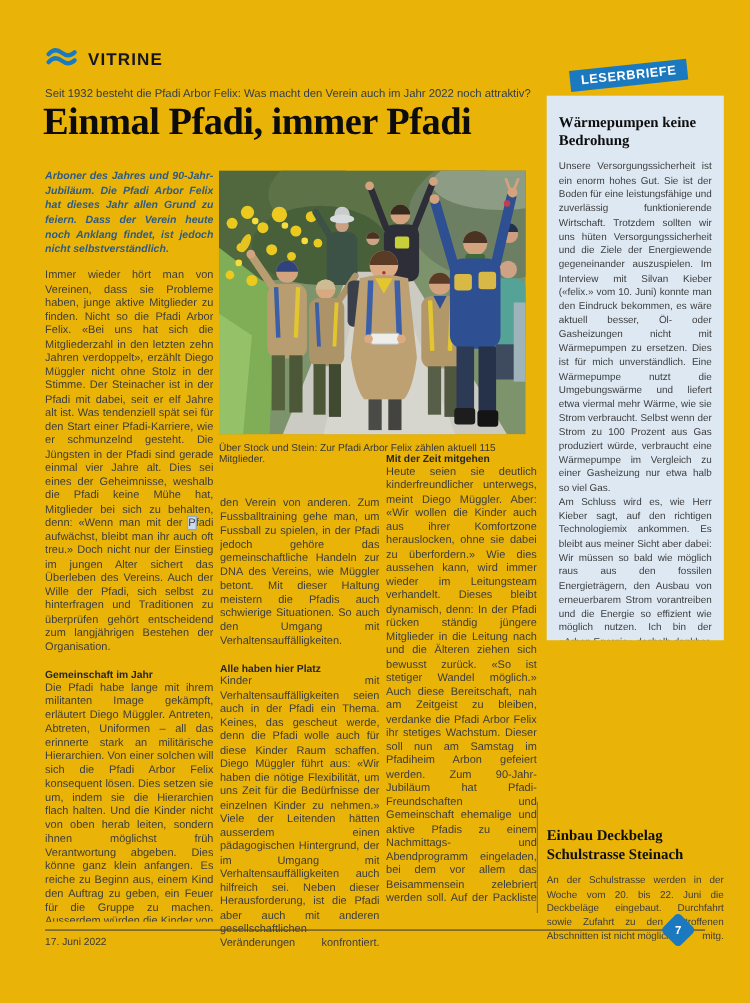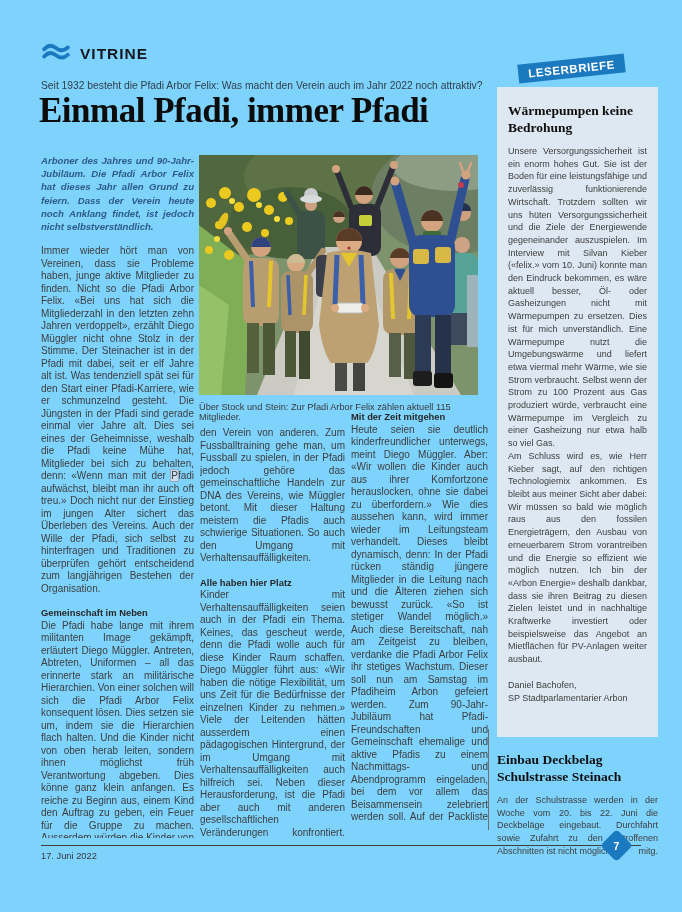--- a/index.html
+++ b/index.html
@@ -1,43 +1,43 @@
 <!DOCTYPE html>
 <html lang="de"><head>
 <meta charset="utf-8">
 <style>
   * { margin:0; padding:0; box-sizing:border-box; }
   html,body { background:#e8e8e8; }
   .page {
     position:relative; width:682px; height:912px; margin:0 auto;
-    background:#7dd3fc; overflow:hidden;
+    background:#eab308; overflow:hidden;
     font-family:"Liberation Sans", sans-serif; color:#3d3d3d;
   }
   
   .brand-row { position:absolute; left:41px; top:42px; display:flex; align-items:center; gap:9px; }
   .brand-name { font-size:15.5px; font-weight:bold; letter-spacing:1px; color:#15161f; }
   
   .kicker { position:absolute; left:41px; top:80px; width:600px; font-size:10.3px; color:#313d49; white-space:nowrap; }
   .headline { position:absolute; left:39px; top:91px; width:620px;
     font-family:"Liberation Serif", serif; font-weight:bold; font-size:35px;
     letter-spacing:-0.5px; color:#0c0c0c; }
   
   .col { position:absolute; overflow:hidden; }
   .col p { font-size:10px; line-height:12.5px; text-align:justify; color:#3d3d3d; }
   .col-1 { left:41px; top:154px; width:153px; height:684px; }
-  .col-2 { left:200px; top:427px; width:145px; height:412px; }
+  .col-2 { left:200px; top:452px; width:145px; height:412px; }
   .col-3 { left:351px; top:411px; width:137px; height:412px; }
   .lead { font-weight:bold; color:#2d5b86 !important; font-size:9.6px !important; line-height:13.2px !important; margin-bottom:12px;font-style:italic; }
   .subhead { font-size:9.4px; font-weight:bold; color:#272727; line-height:12.5px; margin-top:12px; }
   .cursor-highlight { background:#c9dbec; outline:1px solid #90a9bf; }
   
   .photo { position:absolute; left:199px; top:155px; width:279px; height:240px; overflow:hidden; }
   .caption { position:absolute; left:199px; top:402px; width:282px; font-size:9.2px; color:#393939; }
   
-  .sidebar-box { position:absolute; left:497px; top:87px; width:161px; height:650px;
+  .sidebar-box { position:absolute; left:497px; top:87px; width:161px; height:495px;
     background:#dde8f3; padding:16px 11px 0 11px; overflow:hidden; }
   .badge { position:absolute; left:518px; top:59px; z-index:2; transform:rotate(-6deg);
     background:#1b79c0; color:#fff; font-weight:bold; font-size:11.5px;
     letter-spacing:0.6px; padding:4px 10px 3px; }
   .letter-title, .notice-title { font-family:"Liberation Serif", serif; font-weight:bold;
     font-size:13.5px; line-height:16.5px; color:#0e0e0e; margin-bottom:9px; }
   .sidebar-box p, .notice p { font-size:9px; line-height:12.7px; text-align:justify; color:#3d3d3d; }
   .letter-author { margin-top:13px; text-align:left; }
   .notice { position:absolute; left:497px; top:752px; width:161px; }
   .notice-body { position:relative; }
@@ -65,21 +65,21 @@
     </span>
     <span class="brand-name">VITRINE</span>
   </div>
 
   <div class="kicker">Seit 1932 besteht die Pfadi Arbor Felix: Was macht den Verein auch im Jahr 2022 noch attraktiv?</div>
   <h1 class="headline">Einmal Pfadi, immer Pfadi</h1>
 
   <div class="col col-1">
     <p class="lead">Arboner des Jahres und 90-Jahr-Jubiläum. Die Pfadi Arbor Felix hat dieses Jahr allen Grund zu feiern. Dass der Verein heute noch Anklang findet, ist jedoch nicht selbstverständlich.</p>
     <p><span>Immer wieder hört man von Vereinen, dass sie Probleme haben, junge aktive Mitglieder zu finden. Nicht so die Pfadi Arbor Felix. «Bei uns hat sich die Mitgliederzahl in den letzten zehn Jahren verdoppelt», erzählt Diego Müggler nicht ohne Stolz in der Stimme. Der Steinacher ist in der Pfadi mit dabei, seit er elf Jahre alt ist. Was tendenziell spät sei für den Start einer Pfadi-Karriere, wie er schmunzelnd gesteht. Die Jüngsten in der Pfadi sind gerade einmal vier Jahre alt. Dies sei eines der Geheimnisse, weshalb die Pfadi keine Mühe hat, Mitglieder bei sich zu behalten, denn: «Wenn man mit der </span><span class="cursor-highlight">P</span><span>fadi aufwächst, bleibt man ihr auch oft treu.» Doch nicht nur der Einstieg im jungen Alter sichert das Überleben des Vereins. Auch der Wille der Pfadi, sich selbst zu hinterfragen und Traditionen zu überprüfen gehört entscheidend zum langjährigen Bestehen der Organisation.</span></p>
-    <div class="subhead">Gemeinschaft im Neben</div>
+    <div class="subhead">Gemeinschaft im Jahr</div>
     <p>Die Pfadi habe lange mit ihrem militanten Image gekämpft, erläutert Diego Müggler. Antreten, Abtreten, Uniformen – all das erinnerte stark an militärische Hierarchien. Von einer solchen will sich die Pfadi Arbor Felix konsequent lösen. Dies setzen sie um, indem sie die Hierarchien flach halten. Und die Kinder nicht von oben herab leiten, sondern ihnen möglichst früh Verantwortung abgeben. Dies könne ganz klein anfangen. Es reiche zu Beginn aus, einem Kind den Auftrag zu geben, ein Feuer für die Gruppe zu machen. Ausserdem würden die Kinder von Anfang an in die Vereinsaktivitäten eingebunden. «In der Pfadi gehört es einfach dazu, gemeinsam etwas zu schaffen.» Dieser gemeinschaftliche Grundgedanke unterscheidet</p>
   </div>
 
   <div class="photo">
     <svg width="279" height="240" viewBox="0 0 279 240" preserveAspectRatio="none">
       <rect width="279" height="240" fill="#7d936b"></rect>
       <ellipse cx="40" cy="38" rx="95" ry="62" fill="#51683f"></ellipse>
       <ellipse cx="150" cy="22" rx="105" ry="48" fill="#5d7347"></ellipse>
       <ellipse cx="252" cy="42" rx="80" ry="58" fill="#6c7f63"></ellipse>
       <ellipse cx="256" cy="12" rx="62" ry="24" fill="#8d9c85"></ellipse>

